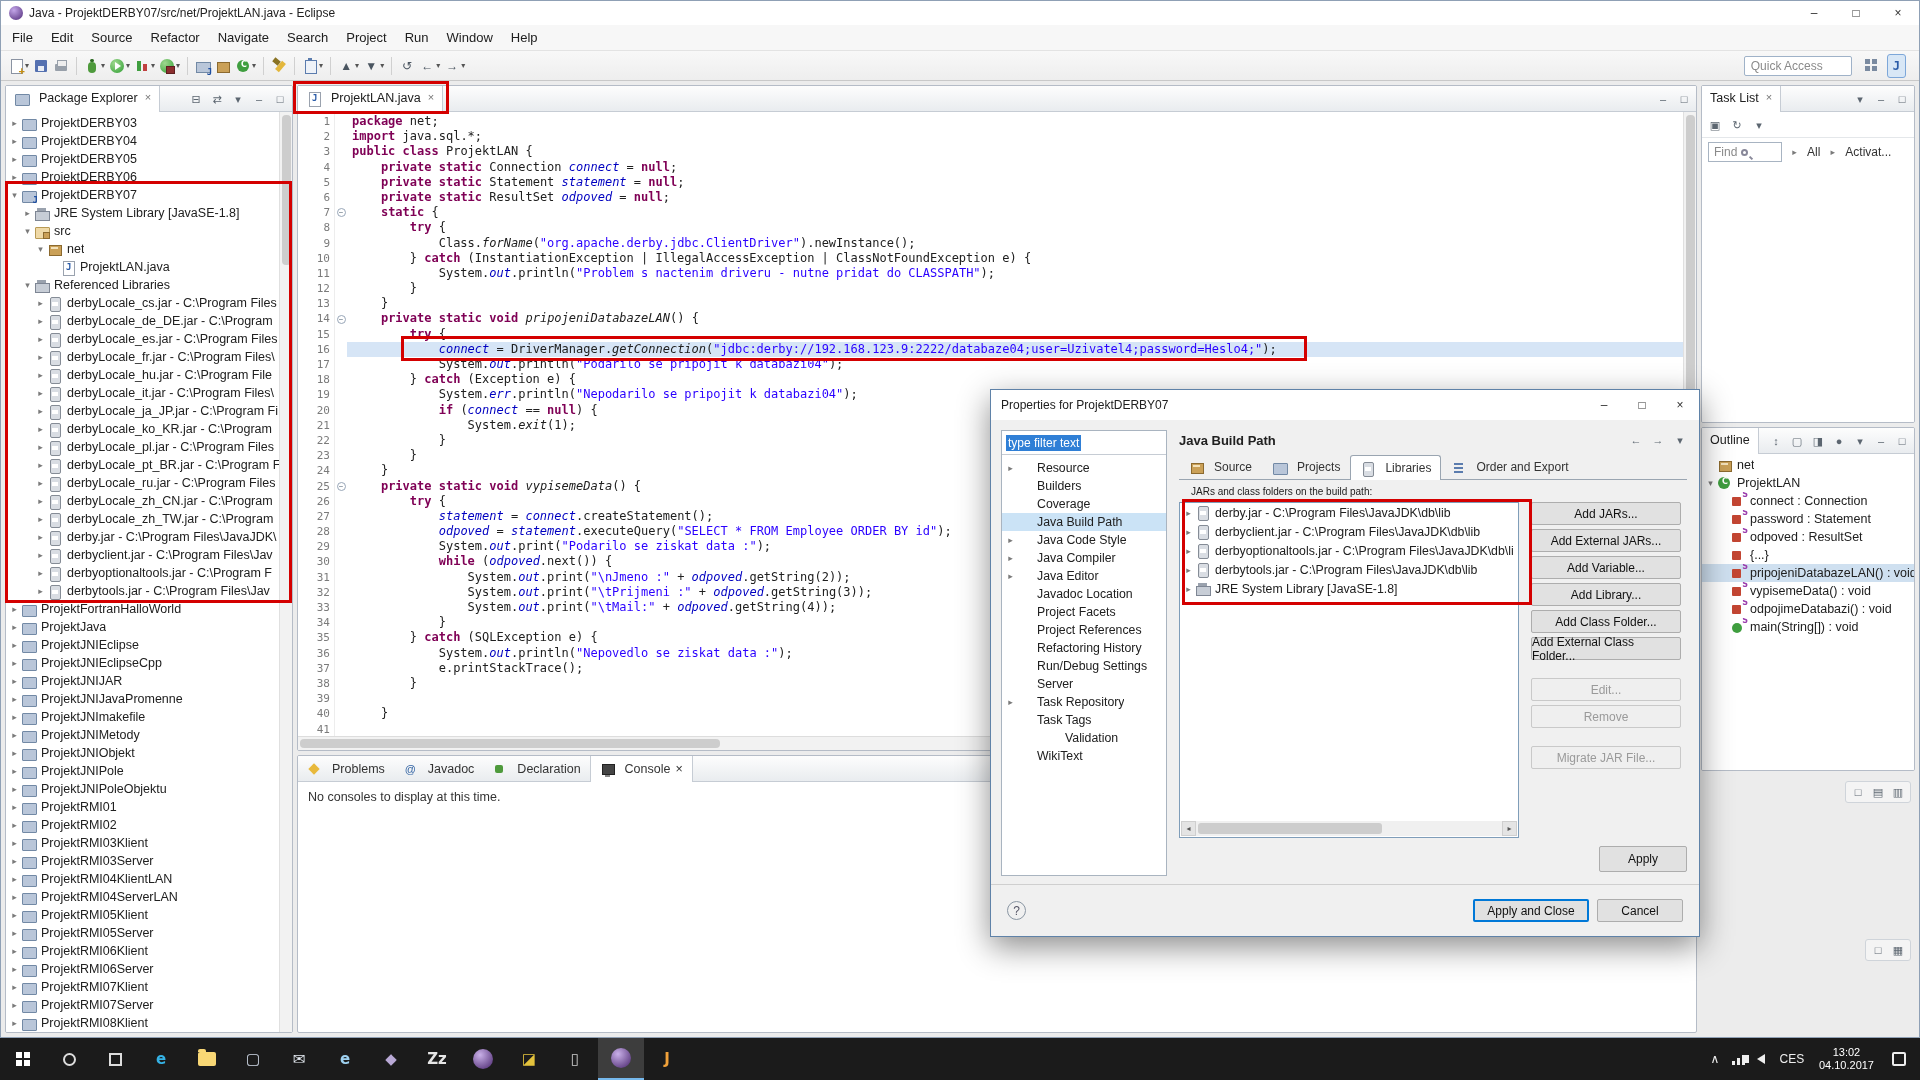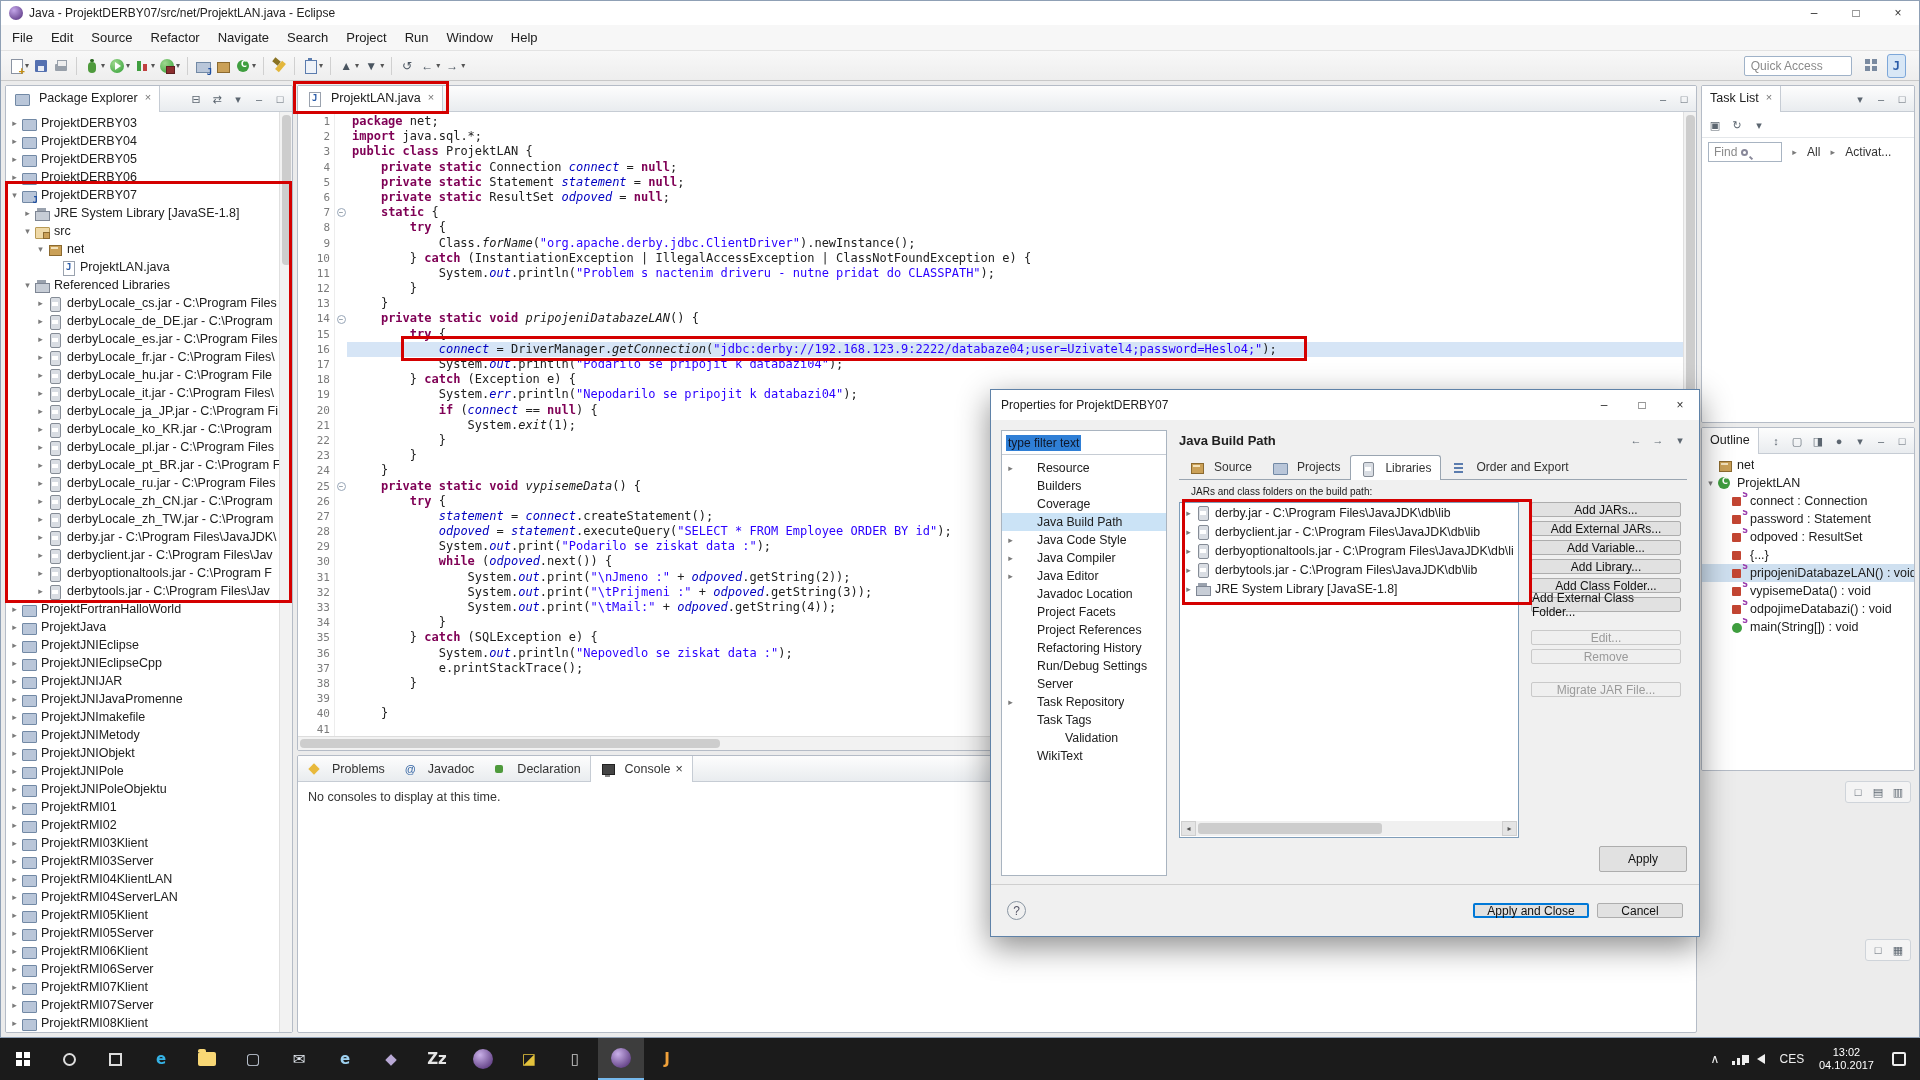--- a/index.html
+++ b/index.html
@@ -128,39 +128,39 @@
 .tl-link{font-size:12px;color:#333}
 .outline{height:344px;flex:0 0 344px}
 .trim{flex:1;display:flex;flex-direction:column;align-items:flex-end;gap:136px;padding:6px 4px;background:transparent}
 .stack{display:flex;gap:6px;background:#f4f4f4;border:1px solid #cfd4da;border-radius:3px;padding:3px 5px}
 
 .dialog{position:absolute;left:990px;top:389px;width:710px;height:548px;background:#f0f0f0;border:1px solid #5f82a8;box-shadow:0 10px 30px rgba(0,0,0,.45);z-index:50}
 .dlg-title{height:30px;background:#fff;display:flex;align-items:center;gap:18px;padding:0 0 0 10px;font-size:12px}
 .dlg-title .win-btn{width:38px}
 .dlg-left{position:absolute;left:10px;top:40px;width:166px;bottom:60px;background:#fff;border:1px solid #a9b4c0;display:flex;flex-direction:column}
 .filter-box{height:24px;border-bottom:1px solid #c6ccd4;background:#fff;font-size:12px;display:flex;align-items:center;padding:0 4px}
-.filter-sel{background:#2f7fd6;color:#0f172a;padding:1px 2px}
+.filter-sel{background:#2f7fd6;color:#ffffff;padding:1px 2px}
 .dlg-tree{flex:1;padding-top:4px;overflow:hidden}
 .dlg-tree .trow{font-size:12.3px}
 .dlg-tree .trow.sel{background:#cbe3f6}
 .dlg-right{position:absolute;left:188px;top:40px;right:12px;bottom:60px}
 .dlg-header{display:flex;align-items:center;font-weight:bold;font-size:13px;height:20px}
 .dlg-nav{margin-left:auto;display:flex;gap:8px;color:#9aa4ae;font-size:12px}
 .dlg-tabs{position:absolute;left:0;right:0;top:24px;height:26px;display:flex;align-items:flex-end;border-bottom:1px solid #9aa5b1}
 .dtab{height:25px;padding:0 9px;display:flex;gap:5px;align-items:center;font-size:12px;color:#333;border:1px solid transparent;border-bottom:none}
 .dtab.active{background:#fff;border-color:#9aa5b1;border-radius:3px 3px 0 0;position:relative;top:1px}
 .dlg-list-label{position:absolute;left:12px;top:56px;font-size:10px}
 .jarlist{position:absolute;left:0;top:72px;width:340px;height:336px;background:#fff;border:1px solid #7f9db9;overflow:hidden}
 .jarlist .trow{height:19px;font-size:12.3px}
 .list-hscroll{position:absolute;left:1px;right:1px;bottom:1px;height:15px;background:#f0f0f0;display:flex;align-items:center}
 .sarrow{width:15px;height:15px;background:#e4e4e4;border:1px solid #cfcfcf;font-size:8px;color:#555;display:flex;align-items:center;justify-content:center}
 .strack{flex:1;position:relative;height:15px}
 .sthumb{position:absolute;left:2px;top:2px;width:60%;height:11px;background:#cdcdcd;border-radius:3px}
 .btncol{position:absolute;left:352px;top:72px;width:150px;display:flex;flex-direction:column}
-.dbtn{height:15px;margin-bottom:4px;background:#e1e1e1;border:1px solid #adadad;font-size:12px;display:flex;align-items:center;justify-content:center;border-radius:2px;color:#111}
+.dbtn{height:23px;margin-bottom:4px;background:#e1e1e1;border:1px solid #adadad;font-size:12px;display:flex;align-items:center;justify-content:center;border-radius:2px;color:#111}
 .dbtn.dis{color:#9a9a9a;background:#efefef;border-color:#c9c9c9}
 .dbtn.gap{margin-top:14px}
 .apply-btn{position:absolute;right:0;bottom:0;width:88px;height:26px}
 .dlg-bottom{position:absolute;left:0;right:0;bottom:0;height:52px;border-top:1px solid #cfcfcf;display:flex;align-items:center;padding:0 16px;gap:8px}
 .help-circ{width:19px;height:19px;border:1px solid #8a96a3;border-radius:50%;color:#556;font-size:12px;display:flex;align-items:center;justify-content:center}
 .bspacer{flex:1}
 .dbtn.wide{width:116px;margin:0}
 .dbtn.norm{width:86px;margin:0}
 .dbtn.primary{border:2px solid #0078d7}
 

